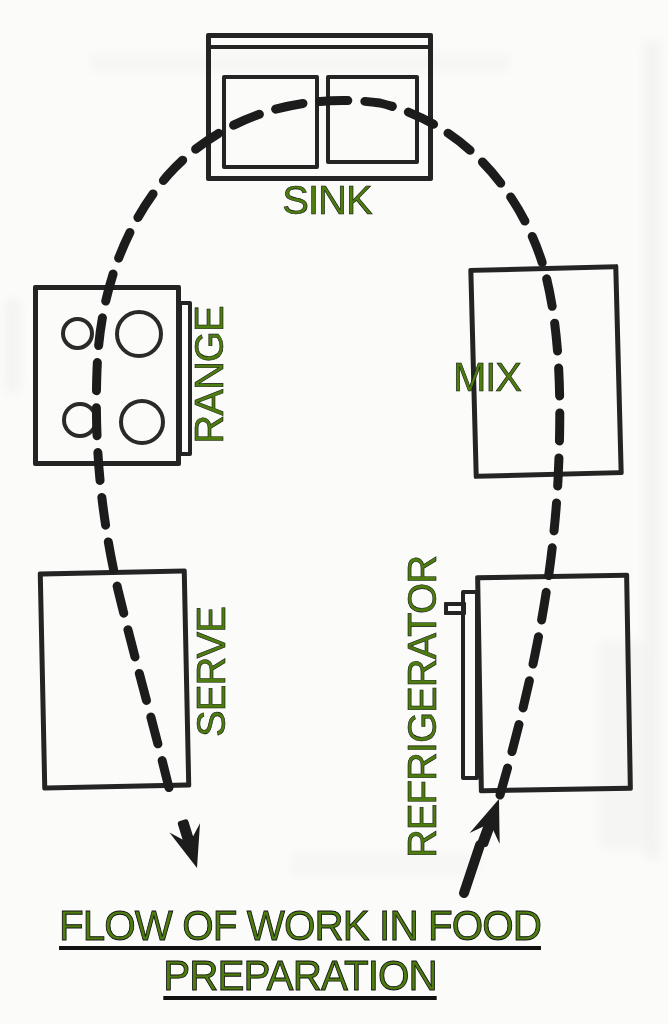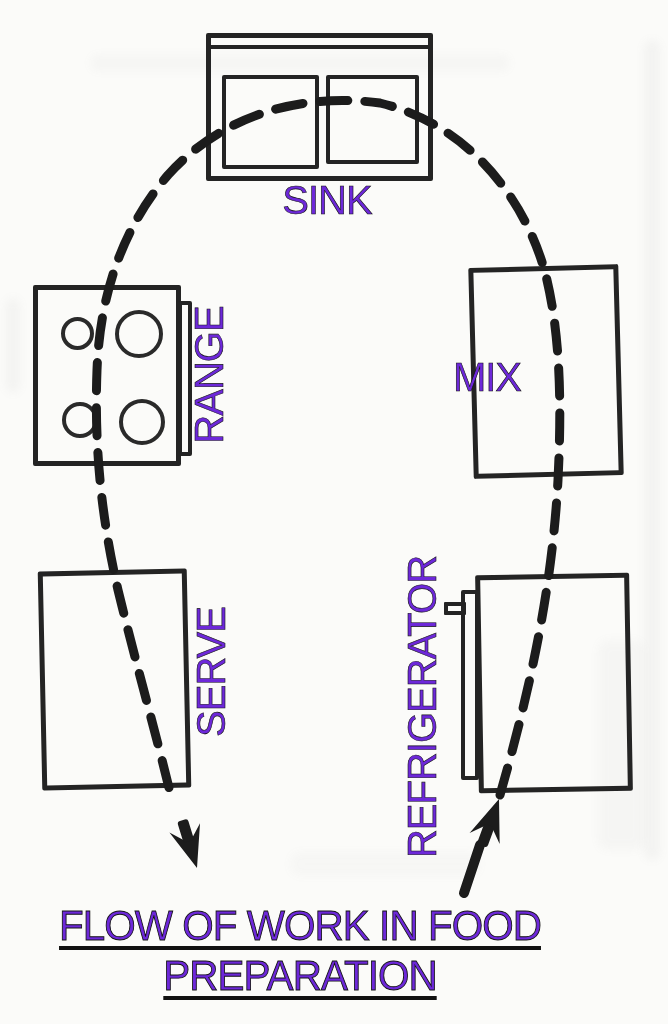--- a/index.html
+++ b/index.html
@@ -1,19 +1,19 @@
 <!DOCTYPE html>
 <html><head>
 <meta charset="utf-8">
 <style>
   html,body{margin:0;padding:0;background:#ffffff;}
   .page{
     position:relative;width:668px;height:1024px;overflow:hidden;
     background:#fbfbf9;
-    font-family:"Liberation Sans",sans-serif;color:#6d28d9;
+    font-family:"Liberation Sans",sans-serif;color:#4d7c0f;
   }
   .box{
     position:absolute;box-sizing:border-box;background:transparent;
     border:5px solid #242424;border-radius:2px;
   }
   .thin{border-width:4px;}
   .circle{
     position:absolute;box-sizing:border-box;border:4px solid #2a2a2a;
     border-radius:50%;background:transparent;
   }

